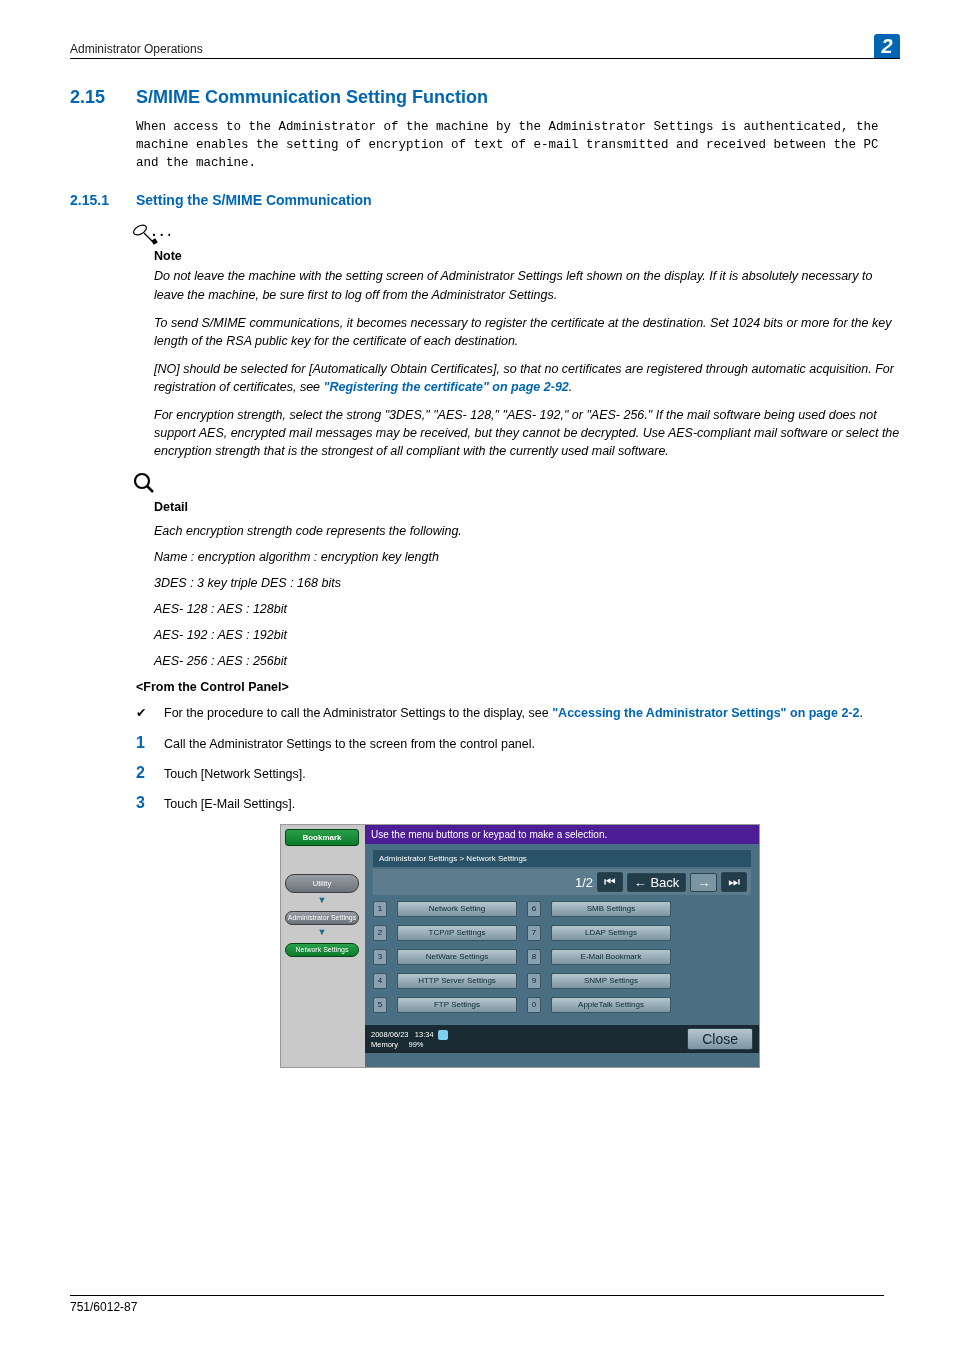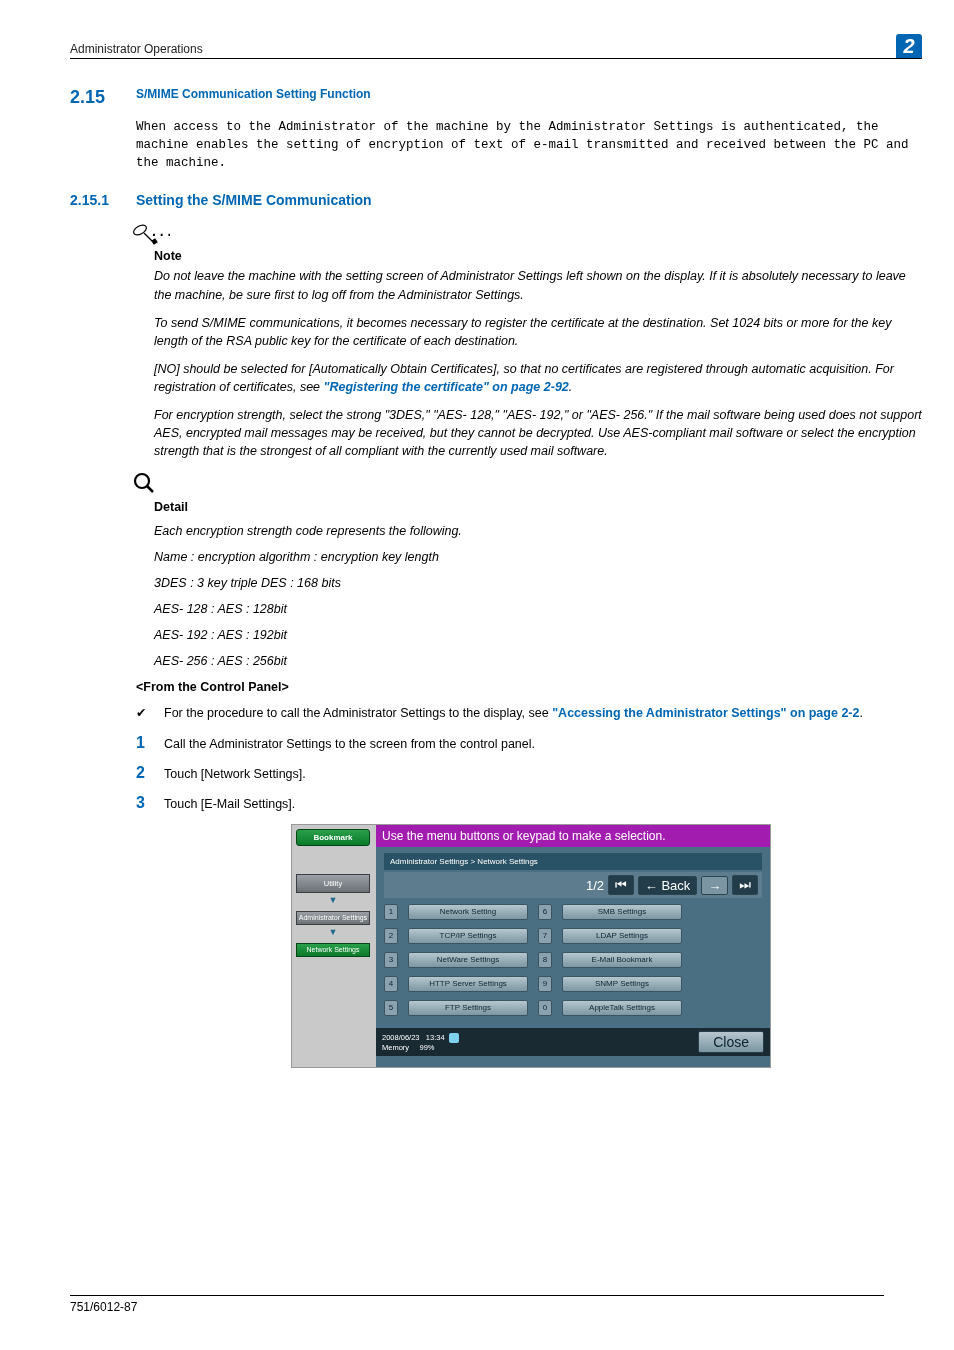--- a/index.html
+++ b/index.html
@@ -6,21 +6,21 @@
   body {
     font-family: Arial, Helvetica, sans-serif;
     font-size: 12.5px;
     color: #000;
     background: #fff;
     width: 954px;
     height: 1350px;
     position: relative;
   }
   .page {
-    padding: 34px 32px 0 70px;
+    padding: 34px 54px 0 70px;
   }
   
   .header-row {
     display: flex;
     align-items: flex-end;
     border-bottom: 1px solid #000;
     padding-bottom: 2px;
   }
   .header-title {
     flex: 1;
@@ -49,21 +49,21 @@
   .h-sec .num {
     color: #0066b3;
     font-weight: bold;
     font-size: 18px;
     width: 66px;
     flex: none;
   }
   .h-sec .txt {
     color: #0066b3;
     font-weight: bold;
-    font-size: 12px;
+    font-size: 18px;
   }
   .h-sub {
     display: flex;
     margin-top: 20px;
     margin-bottom: 14px;
   }
   .h-sub .num {
     color: #0066b3;
     font-weight: bold;
     font-size: 14px;
@@ -146,41 +146,41 @@
     border: 1px solid #044415;
     border-radius: 3px;
     text-align: center;
     padding: 3px 0;
     font-weight: bold;
     font-size: 8px;
   }
   .sbtn {
     background: linear-gradient(#9aa0a6,#6b7176);
     border: 1px solid #3a3e42;
-    border-radius: 0;
+    border-radius: 9px;
     text-align: center;
     padding: 4px 0;
     font-size: 7.5px;
     margin-top: 6px;
   }
   .sbtn.sel { background: linear-gradient(#2aa04a,#0a7a2a); border-color:#044415; }
   .arrow-down { text-align:center; color:#1e698e; font-size:9px; margin-top:2px; }
   .shot-right {
     margin-left: 84px;
     background: #4b6f82;
     min-height: 242px;
     padding: 6px 8px 4px 8px;
     position: relative;
   }
   .shot-instr {
-    background: #a21caf;
+    background: #4c1d95;
     color: #fff;
     padding: 4px 6px;
     margin: -6px -8px 6px -8px;
-    font-size: 12px;
+    font-size: 10px;
   }
   .crumb {
     background: #2a5266;
     padding: 4px 6px;
     font-size: 8px;
     margin-bottom: 2px;
   }
   .toprow {
     display:flex;
     justify-content:flex-end;

